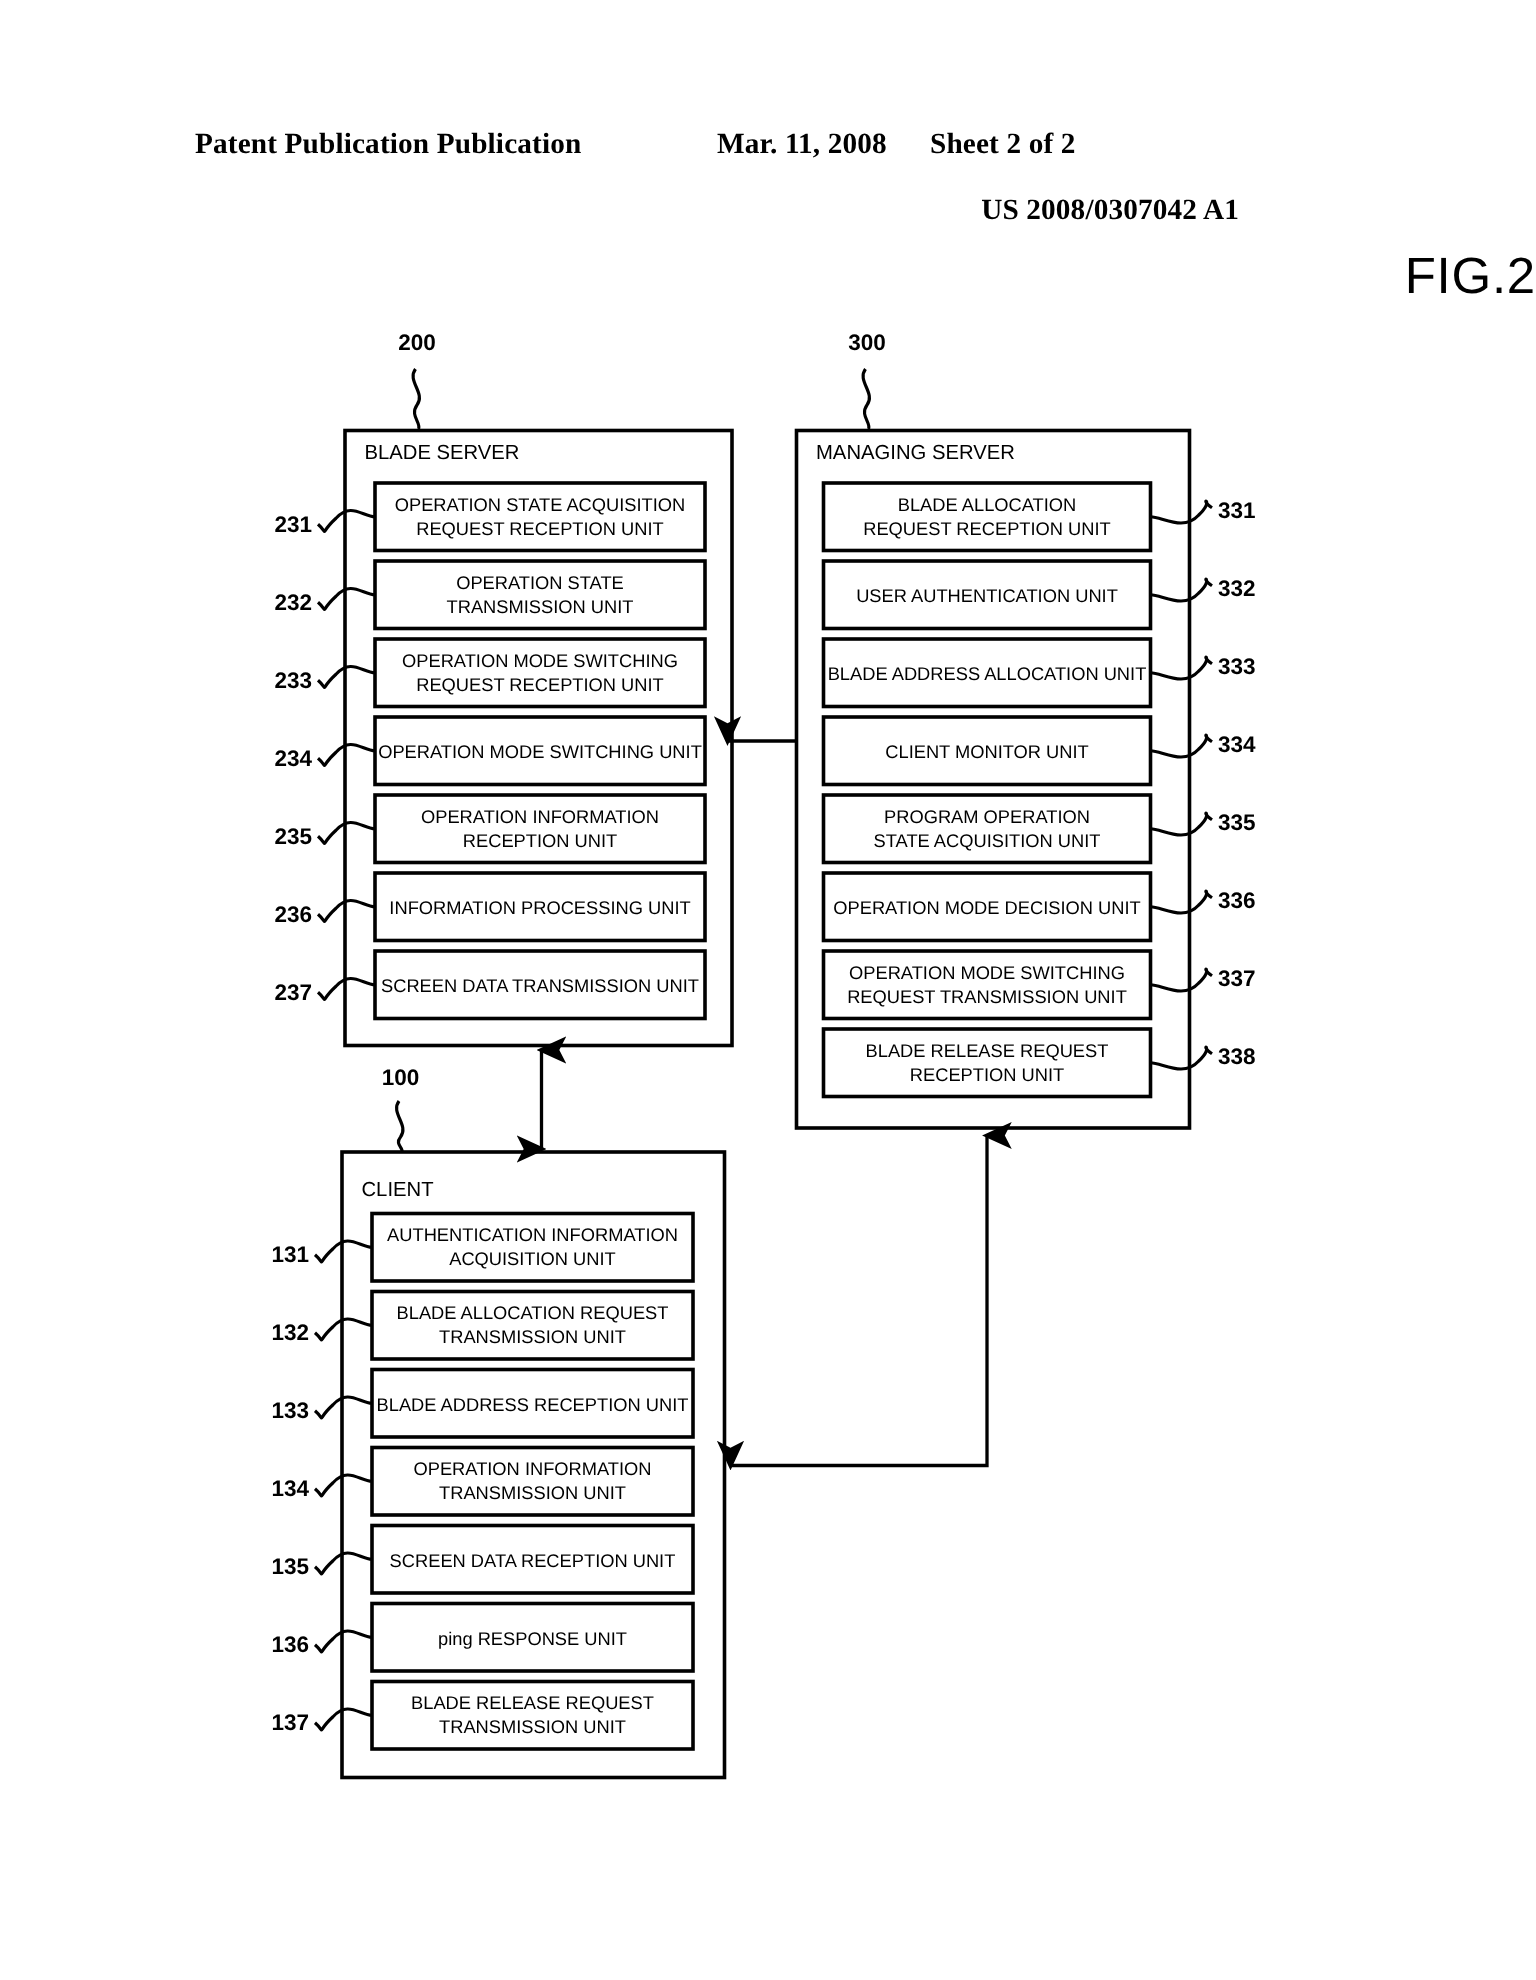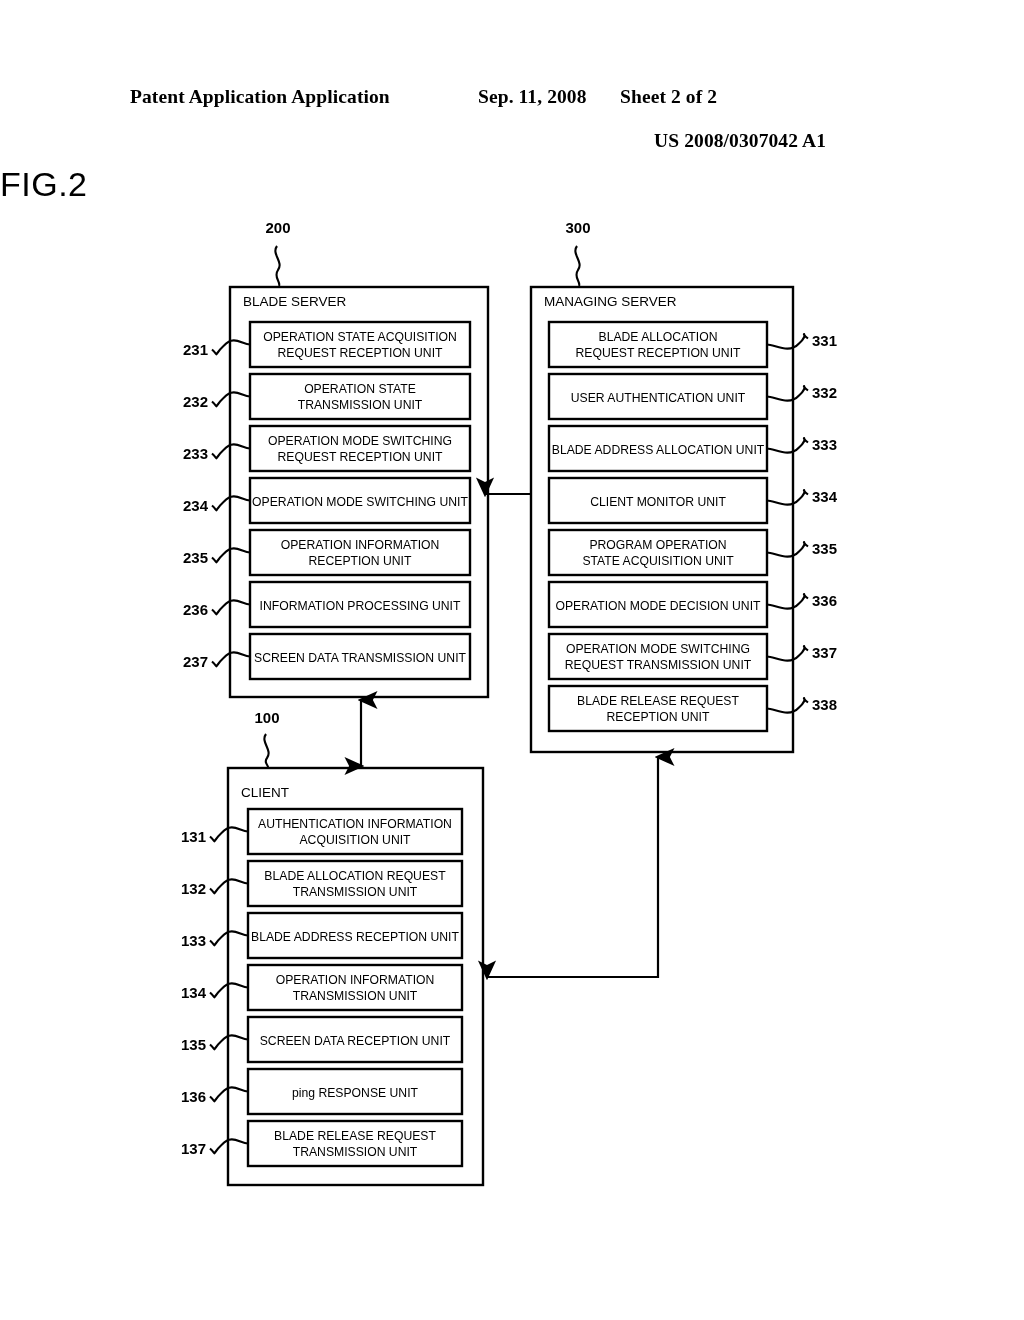--- a/index.html
+++ b/index.html
@@ -33,21 +33,21 @@
   .pat-header .h-date  { position: absolute; left: 348px; top: 0; }
   .pat-header .h-sheet { position: absolute; left: 490px; top: 0; }
   .pat-header .h-num   { position: absolute; left: 696px; top: 0; text-align: left; transform: translateX(-100%); margin-top: 44px; }
 
   
   .fig-title {
     position: absolute;
     top: 165px;
     left: 0;
     width: 1024px;
-    text-align: left;
+    text-align: right;
     font-family: "Liberation Sans", sans-serif;
     font-size: 34px;
     letter-spacing: 0.5px;
   }
 
   
   #figure-canvas {
     position: absolute;
     left: 0;
     top: 0;
@@ -58,22 +58,22 @@
   
   .svg-text {
     font-family: "Liberation Sans", sans-serif;
     fill: #000;
   }
 </style>
 </head>
 <body>
 
 <div class="pat-header">
-  <span class="h-pub">Patent Application Application</span>
-  <span class="h-date">Sep. 11, 2008</span>
+  <span class="h-pub">Patent Publication Publication</span>
+  <span class="h-date">Mar. 11, 2008</span>
   <span class="h-sheet">Sheet 2 of 2</span>
   <span class="h-num">US 2008/0307042 A1</span>
 </div>
 
 <div class="fig-title">FIG.2</div>
 
 <svg id="figure-canvas" viewBox="0 0 1024 1320">
 
   <defs>
     <marker id="arrowUp" viewBox="0 0 12 12" refX="6" refY="2" markerWidth="9" markerHeight="9" orient="auto-start-reverse">

